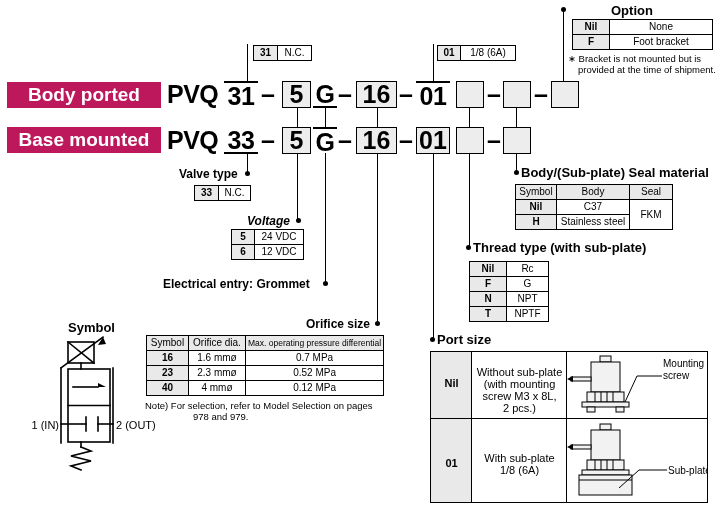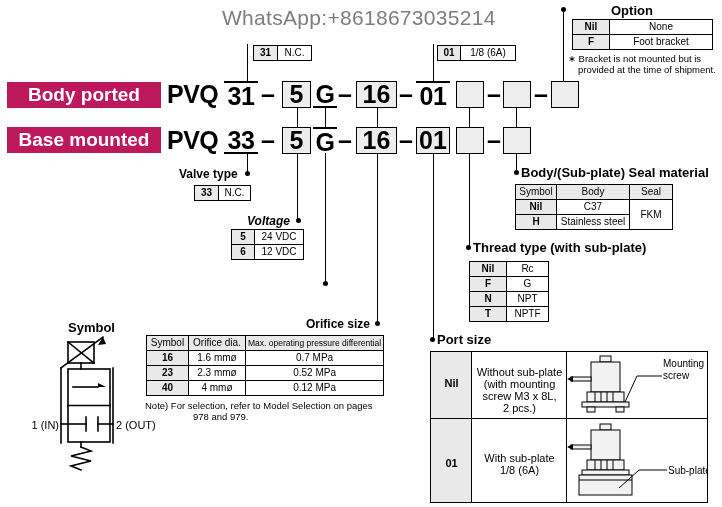--- a/index.html
+++ b/index.html
@@ -20,21 +20,20 @@
   .overline{border-top:2px solid #000;}
   .underline{border-bottom:2px solid #000;}
   .note{position:absolute;font-size:9.5px;line-height:11px;white-space:nowrap;}
   .cellTxt{position:absolute;font-size:11px;line-height:12.5px;text-align:center;}
 </style>
 </head>
 <body>
 
 <div class="page">
 
-  <div class="watermark" style="left:222px;top:6px;">WhatsApp:+8618673035214</div>
 
   <div class="vline" style="left:247px;top:44px;height:38px;"></div>
   <table class="tbl" style="left:253px;top:45px;">
     <tbody>
         <tr>
       <td class="sym" style="width:24px;">31</td>
       <td style="width:34px;">N.C.</td>
     </tr>
   </tbody>
     </table>
@@ -132,20 +131,21 @@
       <td class="sym" style="width:23px;">5</td>
       <td style="width:49px;">24 VDC</td>
     </tr>
     <tr>
       <td class="sym">6</td>
       <td>12 VDC</td>
     </tr>
   </tbody>
     </table>
 
+  <div class="ttl" style="left:163px;top:278px;">Electrical entry: Grommet</div>
   <div class="dot" style="left:323px;top:281px;"></div>
 
   <div class="ttl" style="left:306px;top:318px;">Orifice size</div>
   <div class="dot" style="left:375px;top:321px;"></div>
   <table class="tbl" style="left:146px;top:335px;">
     <tbody>
         <tr>
       <td class="hd" style="width:42px;">Symbol</td>
       <td class="hd" style="width:57px;">Orifice dia.</td>
       <td class="hd" style="width:138px;font-size:8.5px;">Max. operating pressure differential</td>

